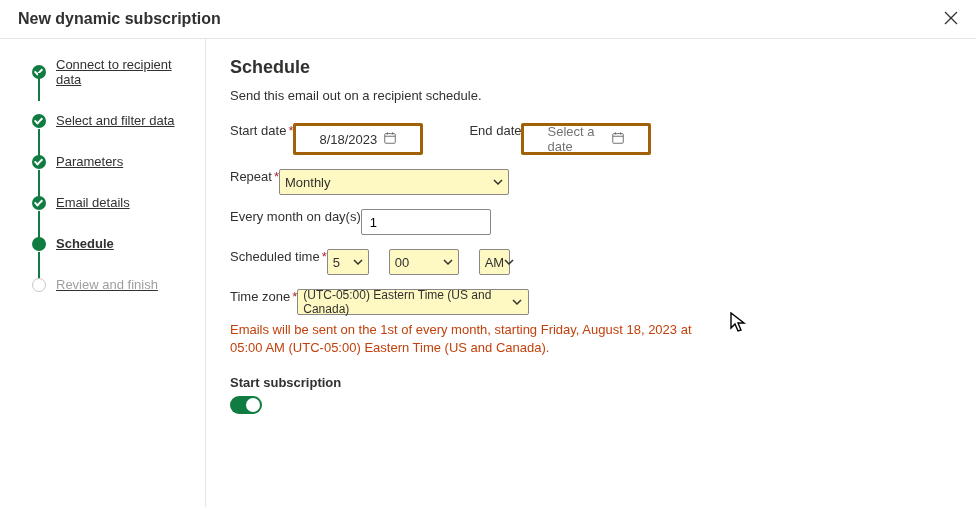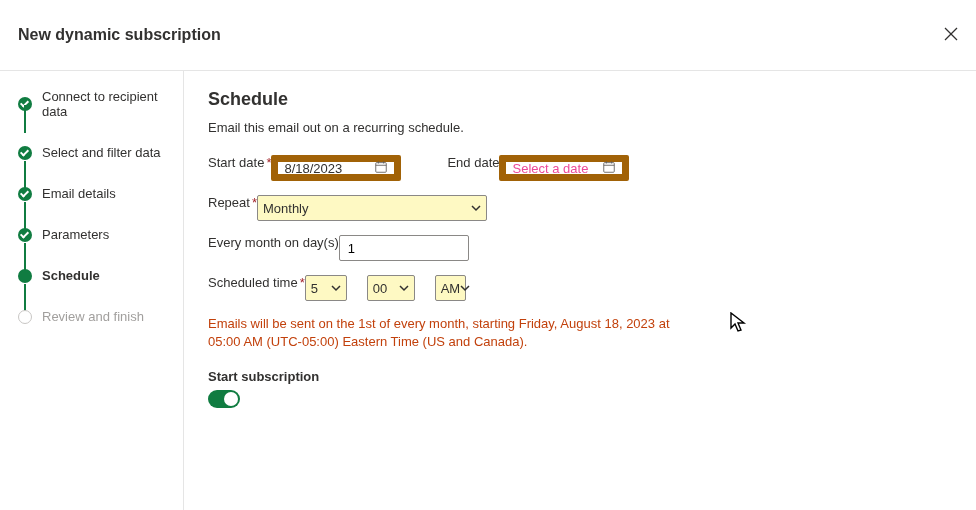--- a/index.html
+++ b/index.html
@@ -13,43 +13,44 @@
     height: 510px;
     background: #fff;
     color: #323130;
     font-size: 13px;
     overflow: hidden;
   }
   .header {
     display: flex;
     justify-content: space-between;
     align-items: center;
-    padding: 26px 18px;
+    padding: 10px 18px;
     border-bottom: 1px solid #e5e5e5;
   }
   .header-title {
     font-size: 16px;
     font-weight: 600;
     color: #323130;
   }
   .close-icon {
     cursor: pointer;
     font-size: 16px;
     color: #323130;
     line-height: 1;
   }
   .body {
     display: flex;
     height: calc(100% - 42px);
   }
   .sidebar {
-    width: 184px;
+    width: 206px;
     border-right: 1px solid #e5e5e5;
-    padding: 18px 10px 18px 18px;
+    padding: 18px 10px 18px 32px;
     position: relative;
+    text-decoration: underline;
   }
   .step {
     display: flex;
     align-items: center;
     margin-bottom: 26px;
     position: relative;
   }
   .step:not(:last-child)::after {
     content: "";
     position: absolute;
@@ -132,53 +133,53 @@
     color: #323130;
     margin-bottom: 4px;
   }
   .req {
     color: #a4262c;
     margin-left: 2px;
   }
   .date-input {
     display: flex;
     align-items: center;
-    border: 7px solid #a16207;
+    border: 3px solid #a16207;
     border-radius: 2px;
-    height: 26px;
+    height: 32px;
     width: 130px;
-    padding: 0 6px;
+    padding: 0 23px;
     font-size: 13px;
     justify-content: space-between;
     cursor: text;
     background: #fff;
   }
   .date-input .placeholder {
-    color: #ec4899;
+    color: #737373;
   }
   .cal-icon svg {
     width: 14px;
     height: 14px;
     stroke: #605e5c;
   }
   .select-input {
     display: flex;
     align-items: center;
     justify-content: space-between;
     border: 1px solid #8a8886;
     border-radius: 2px;
     height: 26px;
     padding: 0 5px;
     font-size: 13px;
     cursor: pointer;
     background: #fef9c3;
   }
   .select-input.w-230 { width: 230px; }
   .select-input.w-42 { width: 42px; }
-  .select-input.w-48 { width: 48px; }
+  .select-input.w-48 { width: 70px; }
   .select-input.w-50 { width: 31px; }
   .select-input.w-tz { width: 232px; padding-right: 6px;}
   .chevron {
     display: inline-block;
   }
   .chevron svg {
     width: 10px;
     height: 10px;
     stroke: #323130;
     stroke-width: 1.5;
@@ -257,39 +258,39 @@
     <div class="step done">
       <div class="step-dot"></div>
       <div class="step-label">Connect to recipient data</div>
     </div>
     <div class="step done">
       <div class="step-dot"></div>
       <div class="step-label">Select and filter data</div>
     </div>
     <div class="step done">
       <div class="step-dot"></div>
+      <div class="step-label">Parameters</div>
+    </div>
+    <div class="step done">
+      <div class="step-dot"></div>
       <div class="step-label">Email details</div>
-    </div>
-    <div class="step done">
-      <div class="step-dot"></div>
-      <div class="step-label">Parameters</div>
     </div>
     <div class="step current">
       <div class="step-dot"></div>
       <div class="step-label">Schedule</div>
     </div>
     <div class="step pending">
       <div class="step-dot"></div>
       <div class="step-label">Review and finish</div>
     </div>
   </div>
 
   <div class="main">
     <div class="main-title">Schedule</div>
-    <div class="main-desc">Email this email out on a recurring schedule.</div>
+    <div class="main-desc">Send this email out on a recipient schedule.</div>
 
     <div class="field-row">
       <div class="field-group">
         <div class="field-label">
           <span>Start date</span><span class="req">*</span>
         </div>
         <div class="date-input">
           <span>8/18/2023</span>
           <span class="cal-icon">
             <svg viewBox="0 0 16 16" fill="none">
@@ -355,20 +356,31 @@
         </div>
         <div class="select-input w-50">
           <span>AM</span>
           <span class="chevron"><svg viewBox="0 0 10 10">
                 <polyline points="1,3 5,7 9,3"></polyline>
               </svg></span>
         </div>
       </div>
     </div>
 
+    <div class="field-group">
+      <div class="field-label">
+        <span>Time zone</span><span class="req">*</span>
+      </div>
+      <div class="select-input w-tz">
+        <span style="font-size:12px;">(UTC-05:00) Eastern Time (US and Canada)</span>
+        <span class="chevron"><svg viewBox="0 0 10 10">
+              <polyline points="1,3 5,7 9,3"></polyline>
+            </svg></span>
+      </div>
+    </div>
 
     <div class="info-text">Emails will be sent on the 1st of every month, starting Friday, August 18, 2023 at 05:00 AM (UTC-05:00) Eastern Time (US and Canada).</div>
 
     <div class="toggle-label">Start subscription</div>
     <div class="toggle"></div>
   </div>
 </div>
 
 <div class="cursor">
   <svg viewBox="0 0 18 22">

